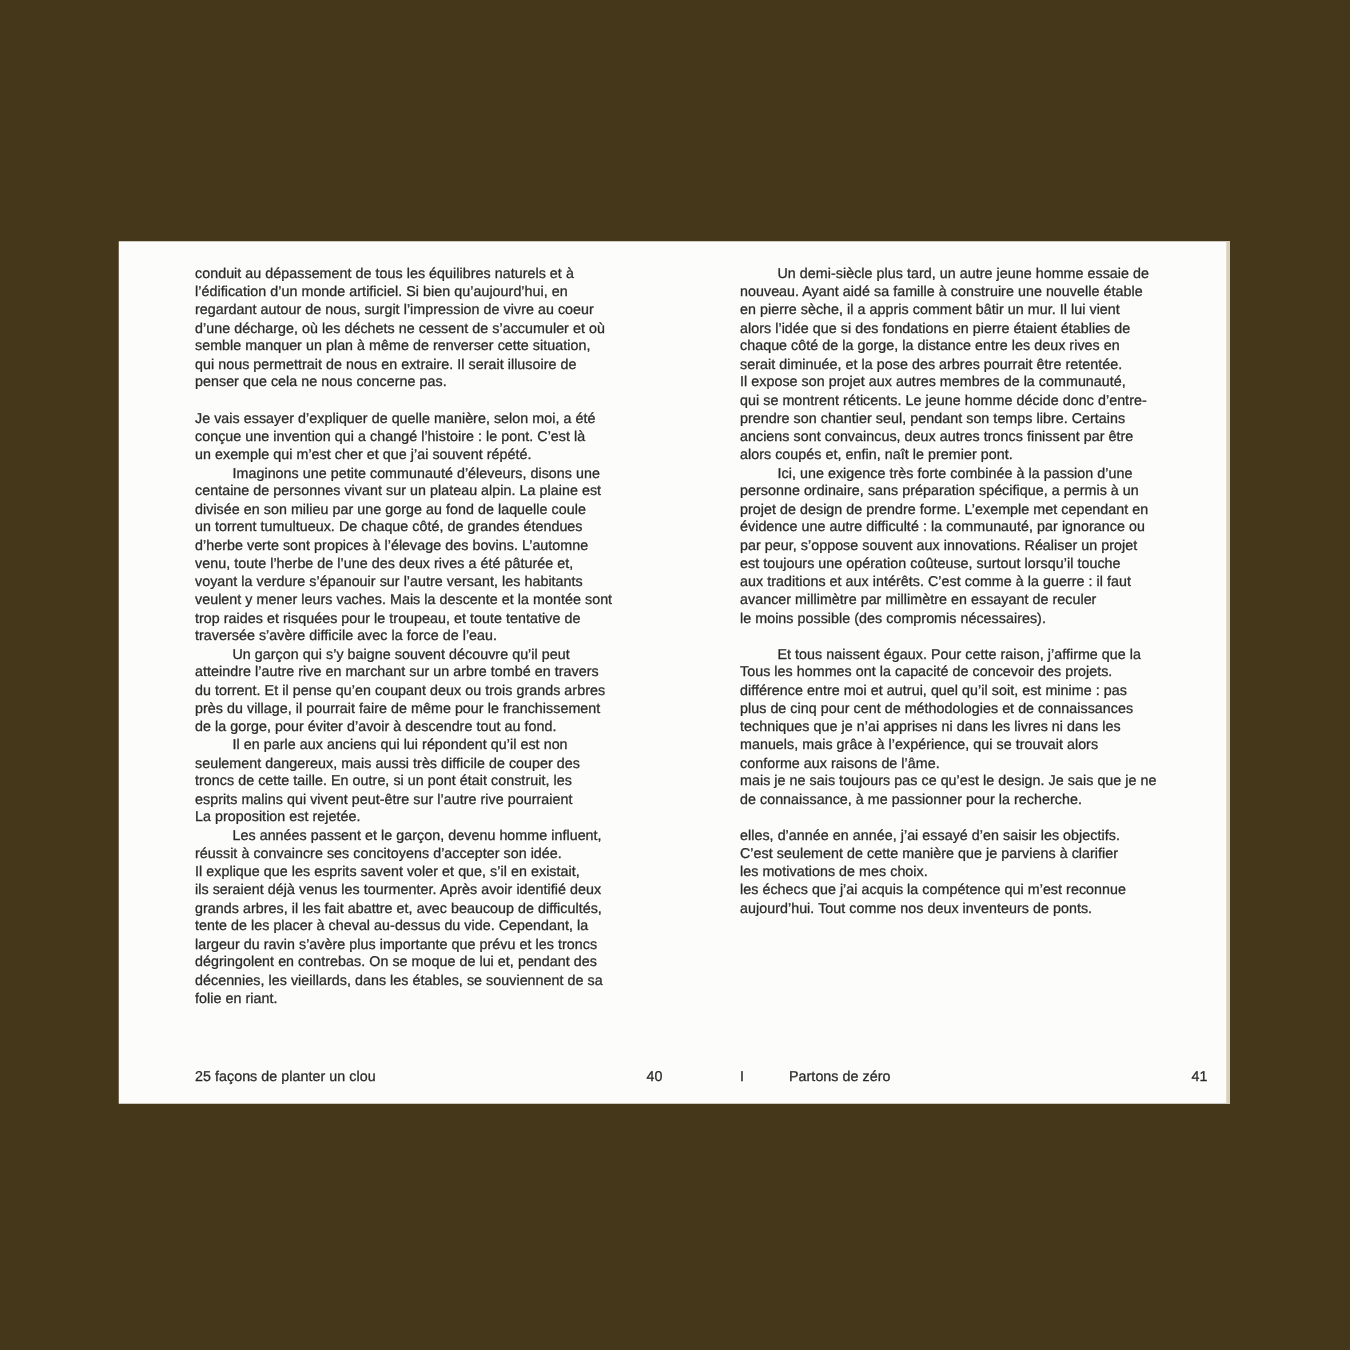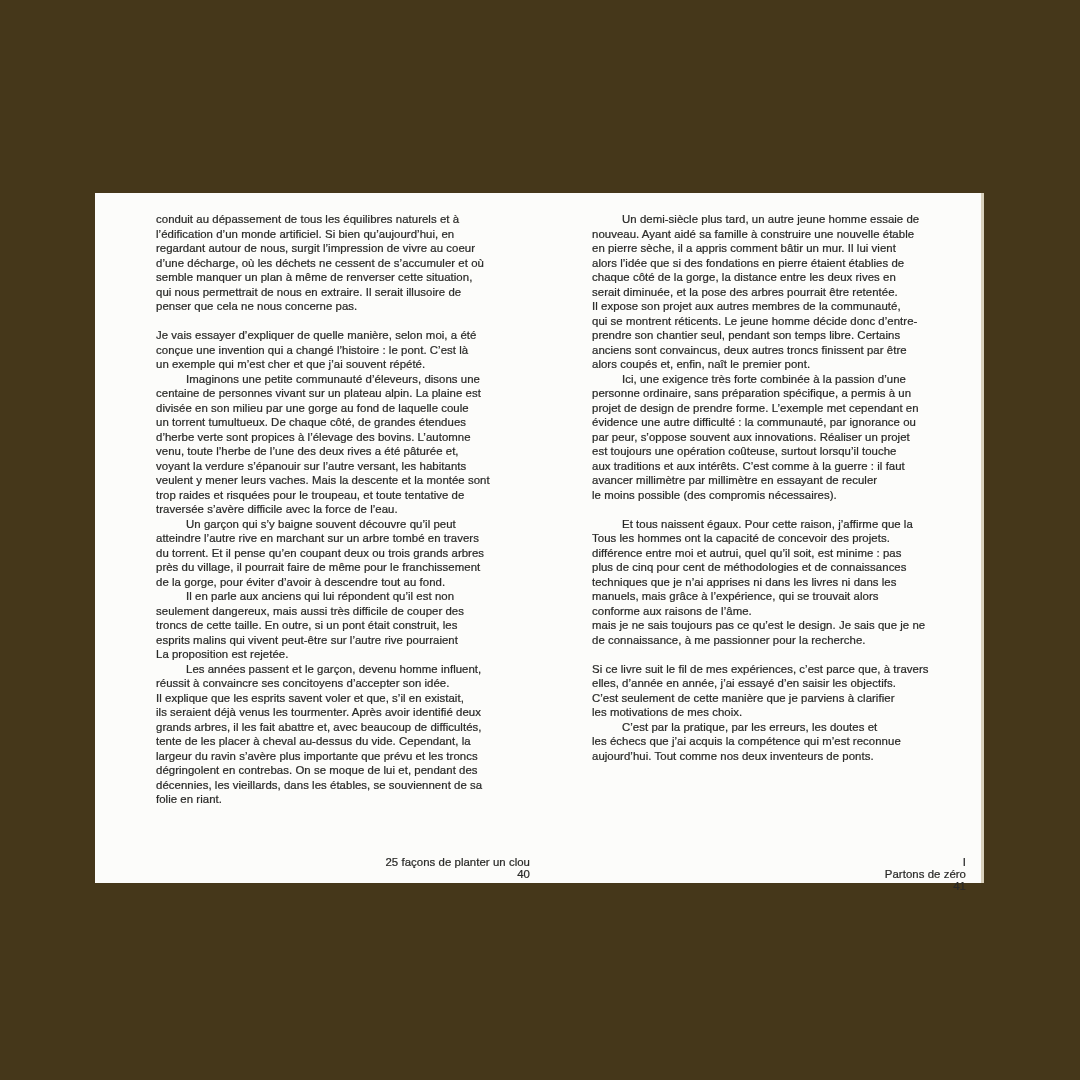--- a/index.html
+++ b/index.html
@@ -49,25 +49,24 @@
     line-height: 14.5px;
     white-space: nowrap;
   }
   .line.indent { padding-left: 30px; }
   .line.blank  { height: 14.5px; }
 
   .page-footer {
     position: absolute;
     top: 663px;
     display: flex;
-    align-items: flex-end;
+    align-items: flex-start;
     color: #2a2a28;
     font-size: 11.4px;
     letter-spacing: 0.05px;
-    flex-direction: column;
     -webkit-text-stroke: 0.22px currentColor;
   }
   .page.left  .page-footer { left: 13px; width: 374px; }
   .page.right .page-footer { left: 52px; width: 374px; }
   .page-footer .spacer-num { margin-left: auto; }
   .page-footer .chapter-gap { display: inline-block; width: 36px; }
 </style>
 </head>
 <body>
 
@@ -150,25 +149,23 @@
           <div class="line indent">Et tous naissent égaux. Pour cette raison, j’affirme que la</div>
           <div class="line">Tous les hommes ont la capacité de concevoir des projets.</div>
           <div class="line">différence entre moi et autrui, quel qu’il soit, est minime : pas</div>
           <div class="line">plus de cinq pour cent de méthodologies et de connaissances</div>
           <div class="line">techniques que je n’ai apprises ni dans les livres ni dans les</div>
           <div class="line">manuels, mais grâce à l’expérience, qui se trouvait alors</div>
           <div class="line">conforme aux raisons de l’âme.</div>
           <div class="line">mais je ne sais toujours pas ce qu’est le design. Je sais que je ne</div>
           <div class="line">de connaissance, à me passionner pour la recherche.</div>
           <div class="line blank"></div>
-          <div class="line">Si ce livre suit le fil de mes expériences, c’est parce que, à travers</div>
           <div class="line">elles, d’année en année, j’ai essayé d’en saisir les objectifs.</div>
           <div class="line">C’est seulement de cette manière que je parviens à clarifier</div>
           <div class="line">les motivations de mes choix.</div>
-          <div class="line indent">C’est par la pratique, par les erreurs, les doutes et</div>
           <div class="line">les échecs que j’ai acquis la compétence qui m’est reconnue</div>
           <div class="line">aujourd’hui. Tout comme nos deux inventeurs de ponts.</div>
         </div>
       <footer class="page-footer">
         <span>I</span>
         <span class="chapter-gap"></span>
         <span>Partons de zéro</span>
         <span class="spacer-num">41</span>
       </footer>
     </section>

